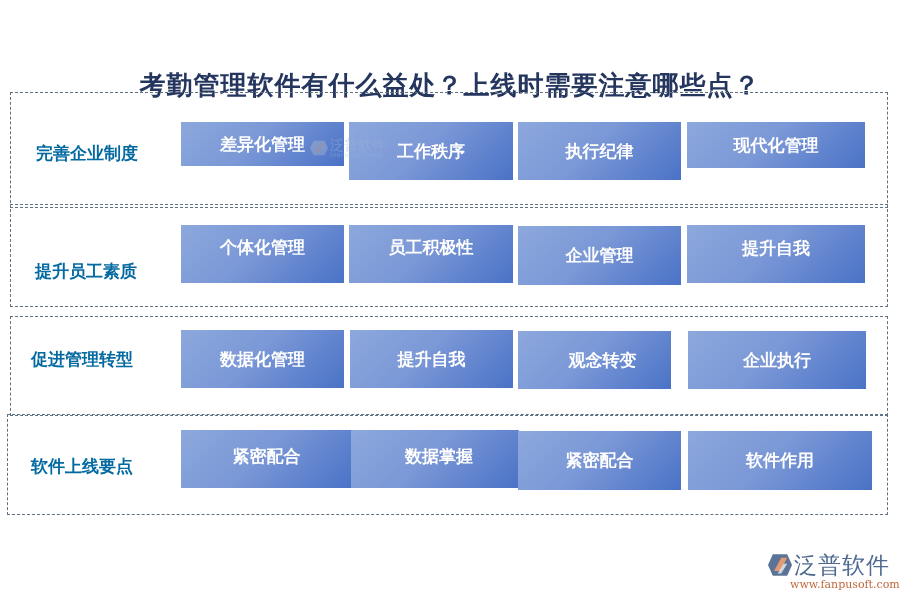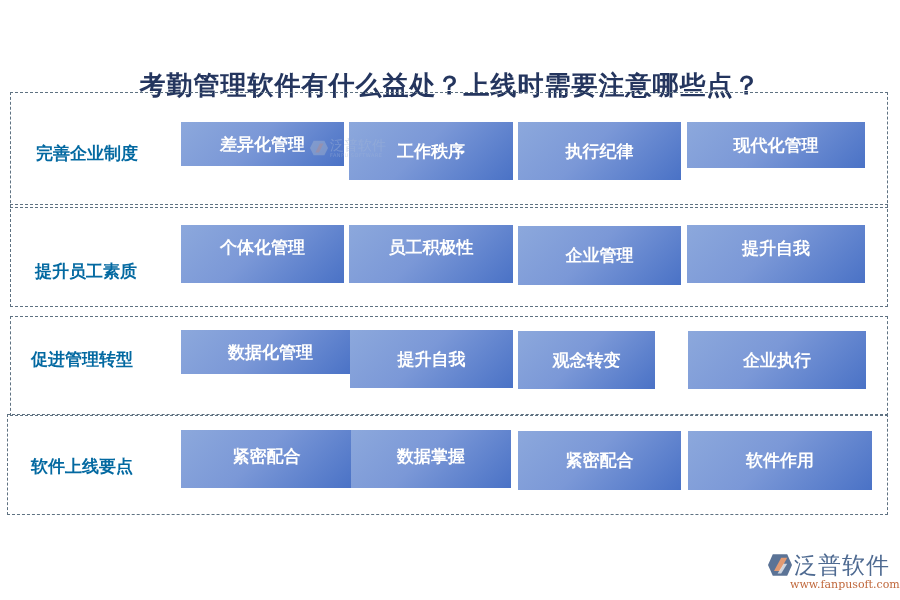--- a/index.html
+++ b/index.html
@@ -62,39 +62,39 @@
   </div>
 <div class="tile" style="left:518px;top:226px;width:163px;height:59px;">
     <span>企业管理</span>
   </div>
 <div class="tile" style="left:687px;top:225px;width:178px;height:58px;">
     <span style="margin-top:-12px;">提升自我</span>
   </div>
 
 <div class="section" style="left:10px;top:316px;width:878px;height:100px;"></div>
 <div class="row-label" style="left:31px;top:348px;">促进管理转型</div>
-<div class="tile" style="left:181px;top:330px;width:163px;height:44px;padding-left:8px;">
+<div class="tile" style="left:181px;top:330px;width:163px;height:58px;">
     <span>数据化管理</span>
   </div>
 <div class="tile" style="left:350px;top:330px;width:163px;height:58px;">
     <span>提升自我</span>
   </div>
-<div class="tile" style="left:518px;top:331px;width:137px;height:58px;">
+<div class="tile" style="left:518px;top:331px;width:137px;height:58px;padding-left:16px;">
     <span>观念转变</span>
   </div>
 <div class="tile" style="left:688px;top:331px;width:178px;height:58px;">
     <span>企业执行</span>
   </div>
 
 <div class="section" style="left:7px;top:414px;width:881px;height:101px;"></div>
 <div class="row-label" style="left:31px;top:455px;">软件上线要点</div>
 <div class="tile" style="left:181px;top:430px;width:171px;height:58px;">
     <span style="margin-top:-6px;">紧密配合</span>
   </div>
-<div class="tile" style="left:351px;top:430px;width:160px;height:58px;">
+<div class="tile" style="left:351px;top:430px;width:160px;height:58px;padding-left:8px;">
     <span style="margin-top:-6px;">数据掌握</span>
   </div>
 <div class="tile" style="left:518px;top:431px;width:163px;height:59px;">
     <span>紧密配合</span>
   </div>
 <div class="tile" style="left:688px;top:431px;width:184px;height:59px;">
     <span>软件作用</span>
   </div>
 
 <div class="logo">

